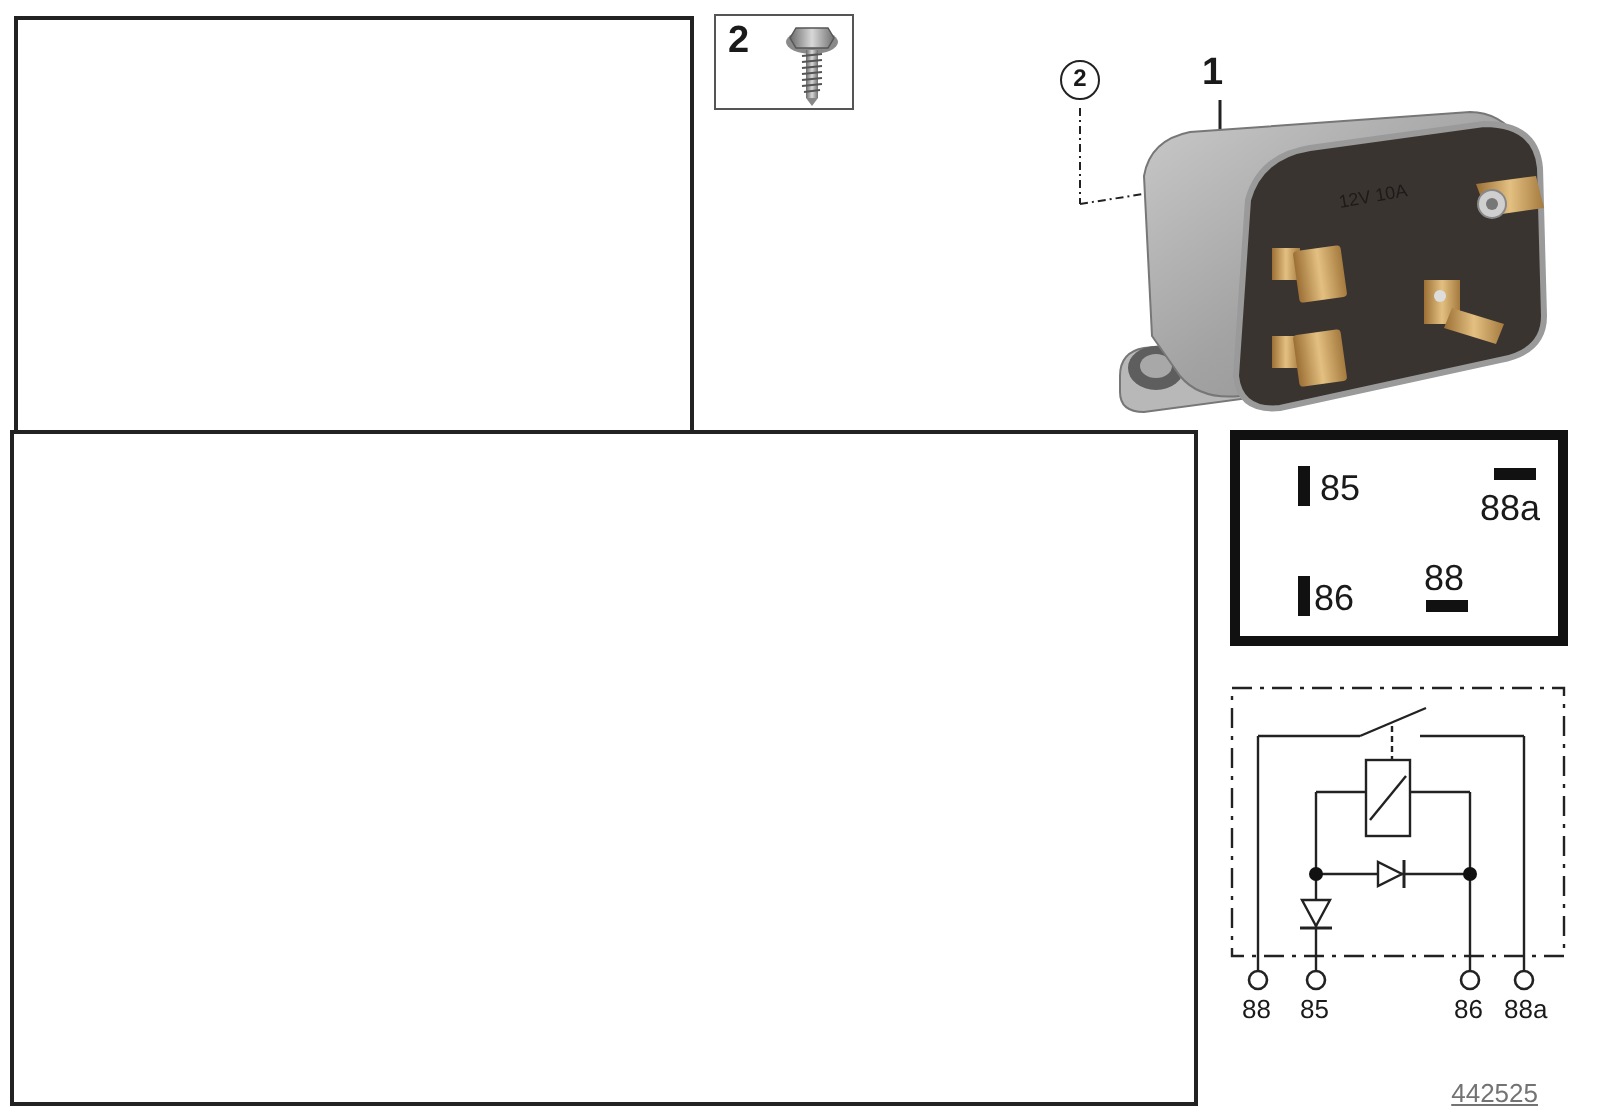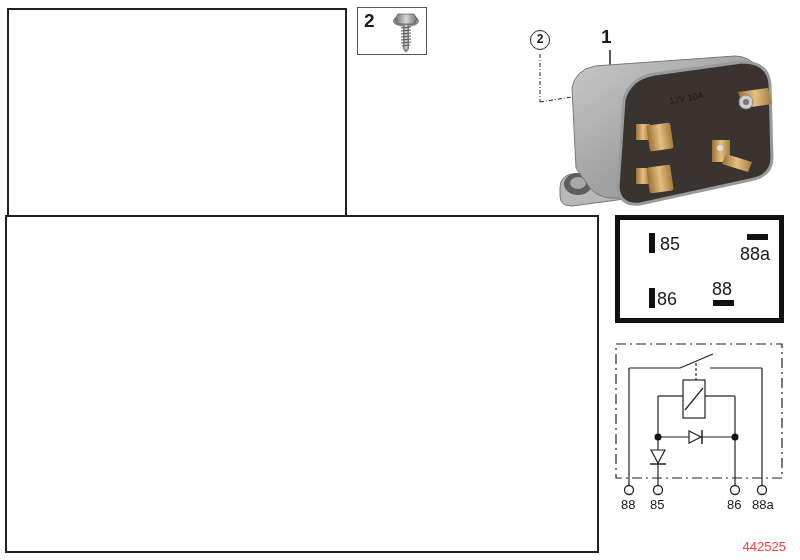--- a/index.html
+++ b/index.html
@@ -13,21 +13,21 @@
   .callout-num { position: absolute; font-weight: bold; font-size: 19px; }
   .circ-callout { position: absolute; width: 20px; height: 20px; border: 1.5px solid #222;
                   border-radius: 50%; box-sizing: border-box; text-align: center;
                   font-weight: bold; font-size: 12px; line-height: 17px; }
   .pin-box { position: absolute; left: 615px; top: 215px; width: 169px; height: 108px;
              border: 5px solid #111; box-sizing: border-box; background: #fff; }
   .pin-label { position: absolute; font-size: 18px; }
   .pin-bar-v { position: absolute; width: 6px; height: 20px; background: #111; }
   .pin-bar-h { position: absolute; width: 21px; height: 6px; background: #111; }
   .schem-label { position: absolute; font-size: 13px; }
-  .ref-num { position: absolute; right: 14px; bottom: 6px; font-size: 13px; color: #ef4444; }
+  .ref-num { position: absolute; right: 31px; bottom: 6px; font-size: 13px; color: #737373; text-decoration: underline; }
 </style>
 </head>
 <body>
 
 <div class="panel" style="left:7px; top:8px; width:340px; height:209px;"></div>
 <div class="panel" style="left:5px; top:215px; width:594px; height:338px;"></div>
 
 <div class="screw-box">
   <span class="screw-num">2</span>
   <svg class="abs" style="left:30px; top:2px;" width="36" height="44" viewBox="0 0 36 44">

